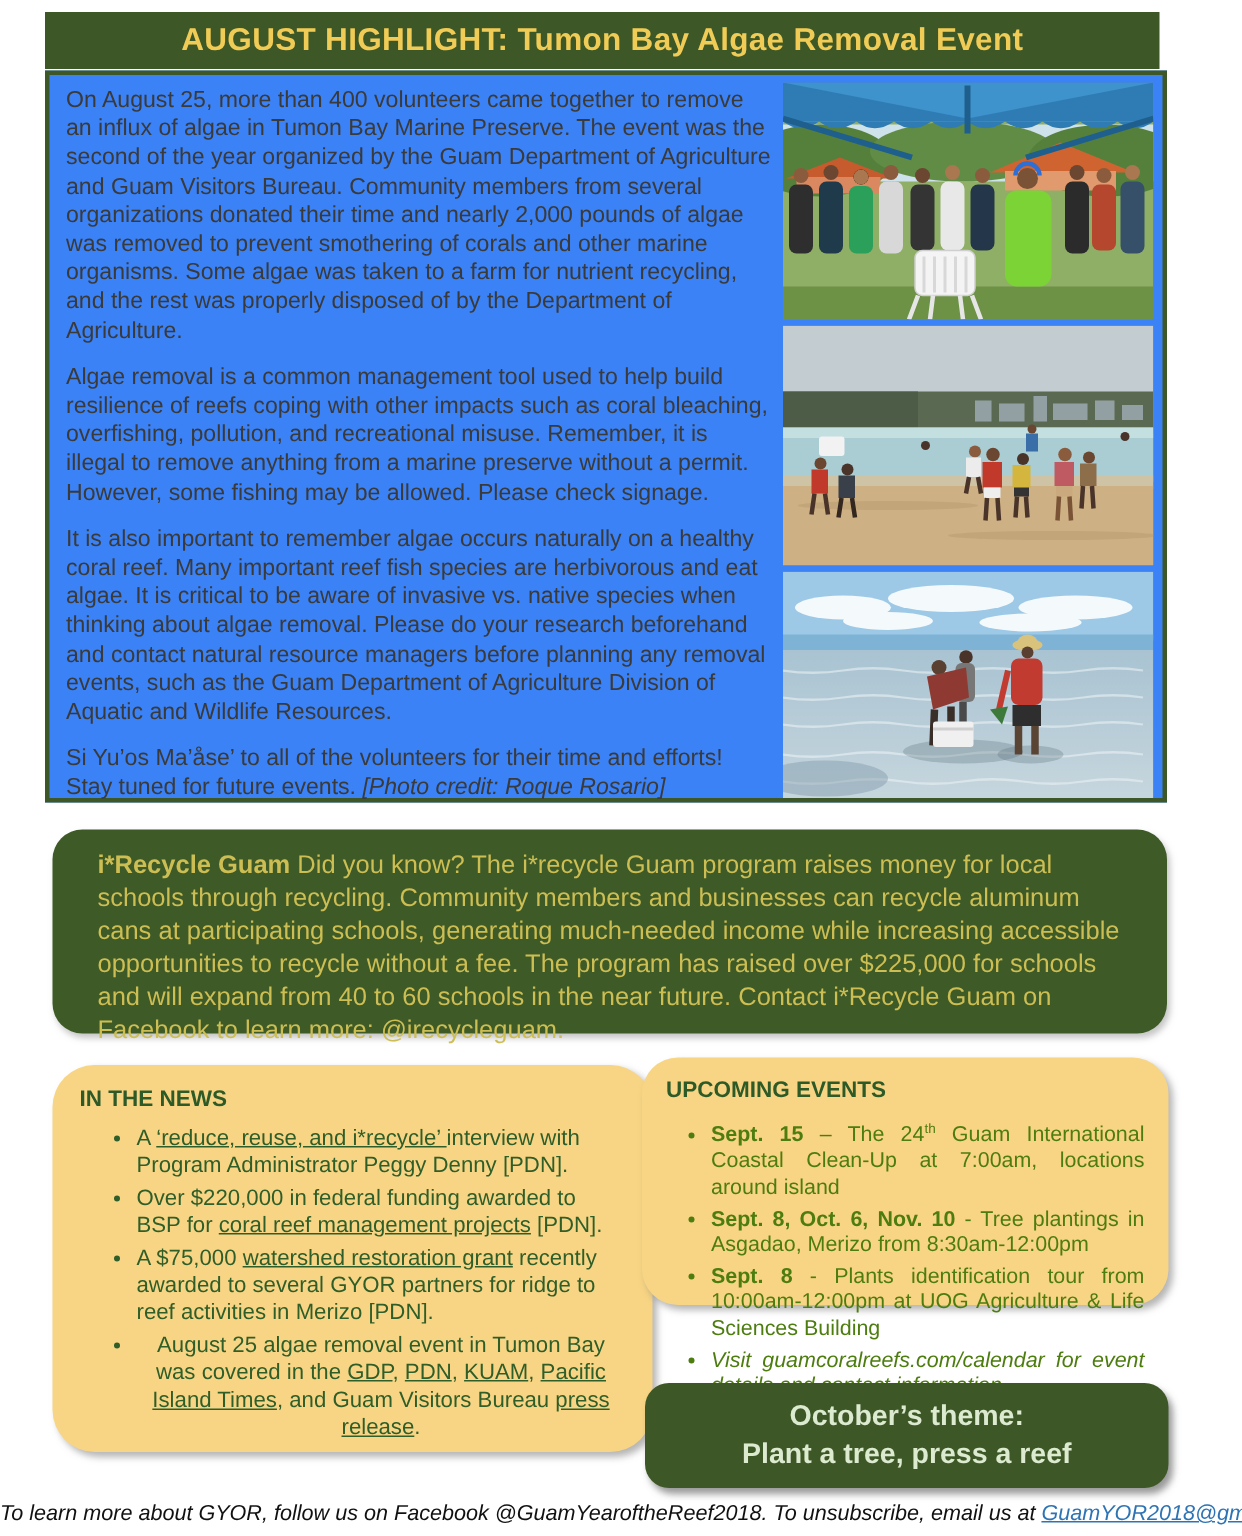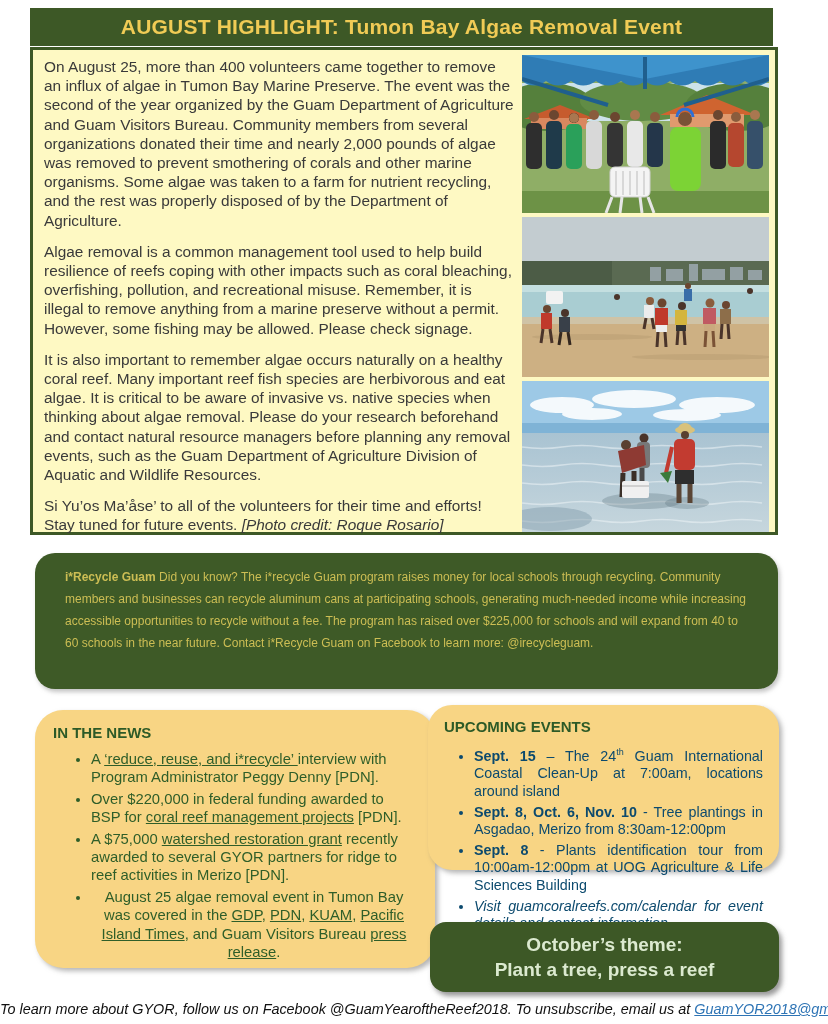--- a/index.html
+++ b/index.html
@@ -6,51 +6,51 @@
   .page{position:relative;width:828px;height:1024px;background:#fff;overflow:hidden;
         font-family:"Liberation Sans","DejaVu Sans",sans-serif;}
 
   
   .header-bar{position:absolute;left:30px;top:8px;width:743px;height:38px;
               background:#3d5826;display:flex;align-items:center;justify-content:center;}
   .header-title{color:#f0cb55;font-weight:bold;font-size:21px;letter-spacing:.2px;}
 
   
   .main-box{position:absolute;left:30px;top:47px;width:748px;height:488px;
-            border:3px solid #3d5826;background:#fef9c3;box-sizing:border-box;}
+            border:3px solid #3d5826;background:#3b82f6;box-sizing:border-box;}
   .article{position:absolute;left:11px;top:7px;width:470px;color:#3a3a3a;
            font-size:15.4px;line-height:19.2px;}
   .article p{margin:0 0 12px 0;}
   .seg-i{font-style:italic;}
   .seg-b{font-weight:bold;}
   .seg-u,a.seg-u{text-decoration:underline;color:inherit;cursor:pointer;}
 
   .photo{position:absolute;left:489px;width:247px;overflow:hidden;}
   .photo svg{display:block;}
   .photo1{top:5px;height:158px;}
   .photo2{top:167px;height:160px;}
   .photo3{top:331px;height:151px;}
 
   
   .irecycle-box{position:absolute;left:35px;top:553px;width:743px;height:136px;
                 background:#3e5a27;border-radius:20px;box-sizing:border-box;
                 padding:13px 30px;box-shadow:2px 3px 4px rgba(140,140,140,.5);}
-  .irecycle-box p{margin:0;color:#cdbe54;font-size:12px;line-height:22px;}
+  .irecycle-box p{margin:0;color:#cdbe54;font-size:17px;line-height:22px;}
 
   
   .news-box{position:absolute;left:35px;top:710px;width:400px;height:258px;
             background:#f8d584;border-radius:28px;box-sizing:border-box;
             padding:14px 18px 10px 18px;box-shadow:3px 3px 5px rgba(120,120,120,.55);}
   .events-box{position:absolute;left:428px;top:705px;width:351px;height:165px;
             background:#f8d584;border-radius:24px;box-sizing:border-box;
             padding:13px 16px 10px 16px;box-shadow:3px 3px 5px rgba(120,120,120,.55);}
   .box-title{color:#2d5a27;font-weight:bold;font-size:15px;margin-bottom:9px;}
   ul.news-list{margin:0;padding:0 0 0 38px;color:#2f5e29;font-size:14.8px;line-height:18.4px;}
   ul.news-list li{margin-bottom:3px;}
-  ul.events-list{margin:0;padding:0 0 0 30px;color:#0c4a6e;font-size:14.3px;
+  ul.events-list{margin:0;padding:0 0 0 30px;color:#4d7c0f;font-size:14.3px;
                  line-height:17.6px;text-align:justify;}
   ul.events-list li{margin-bottom:3px;}
   sup{font-size:9px;}
   .hashtag{text-align:center;color:#2d5a27;font-weight:bold;font-size:27px;margin-top:4px;}
 
   
   .theme-box{position:absolute;left:430px;top:922px;width:349px;height:70px;
              background:#3d5826;border-radius:16px;box-sizing:border-box;
              padding-top:10px;text-align:center;color:#dcead0;font-weight:bold;
              font-size:19px;line-height:25px;box-shadow:3px 4px 5px rgba(110,110,110,.7);}

